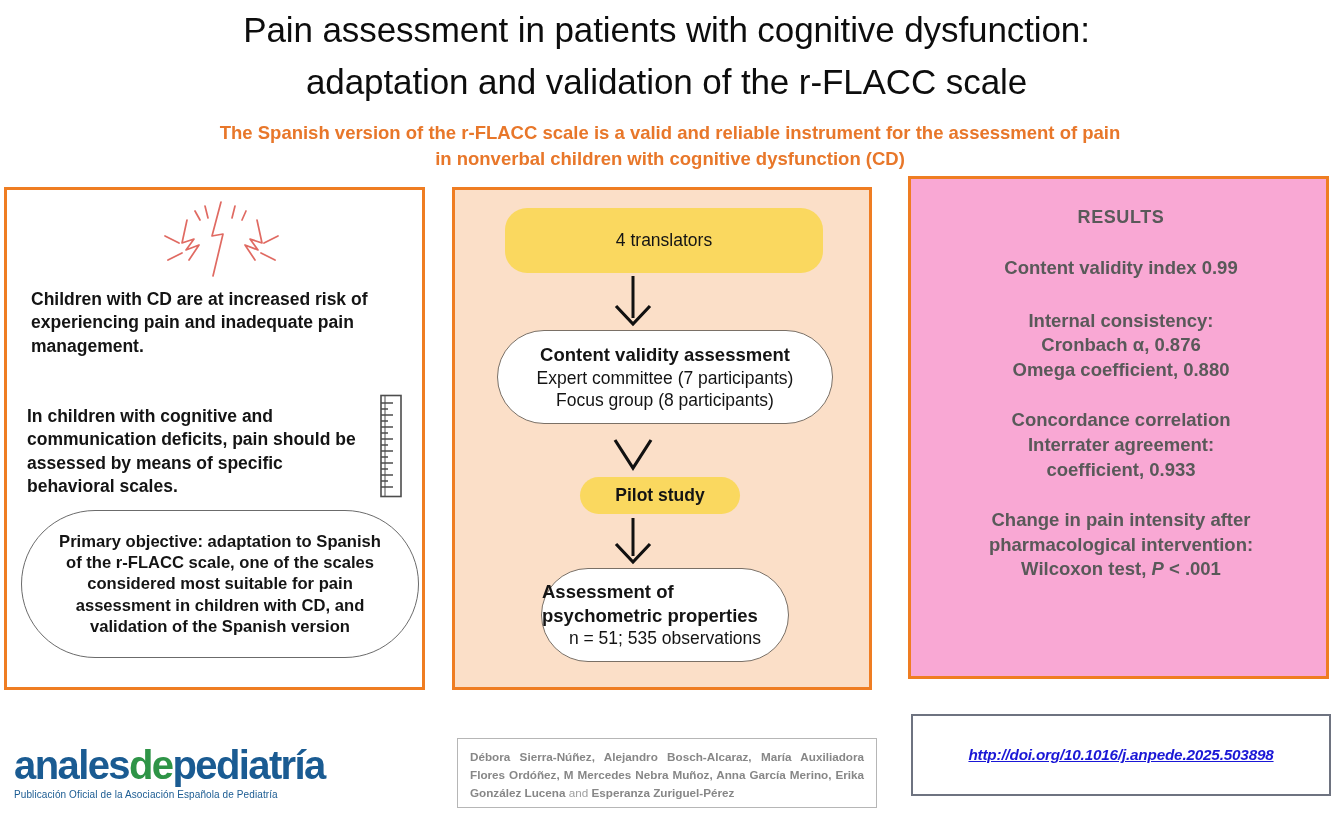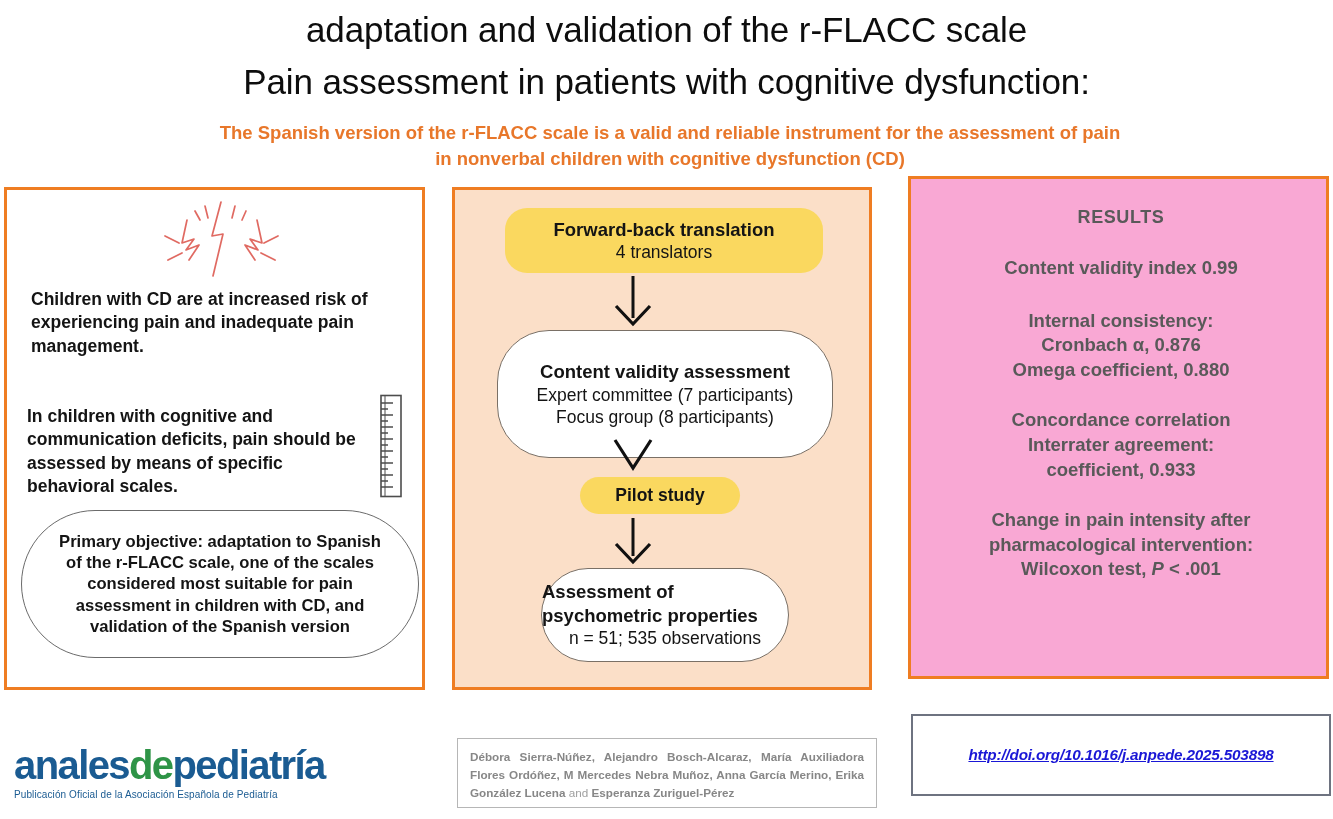--- a/index.html
+++ b/index.html
@@ -65,21 +65,21 @@
     color: #141414;
   }
   #flow-translation { left: 50px; top: 18px; width: 318px; height: 65px; }
   #flow-pilot       { left: 125px; top: 287px; width: 160px; height: 37px; }
 
   .flow-white {
     position: absolute; background: #ffffff; border: 1.3px solid #7a7066;
     display: flex; flex-direction: column; align-items: center; justify-content: center;
     color: #141414;
   }
-  #flow-validity { left: 42px; top: 140px; width: 336px; height: 128px; border-radius: 52px; }
+  #flow-validity { left: 42px; top: 140px; width: 336px; height: 94px; border-radius: 52px; }
   #flow-psycho   { left: 86px; top: 378px; width: 248px; height: 94px; border-radius: 47px; }
 
   .fl-bold   { font-size: 18.5px; font-weight: bold; line-height: 1.27; }
   .fl-reg    { font-size: 17.5px; font-weight: 400;  line-height: 1.27; }
   .fl-bold.sm{ font-size: 17.5px; }
 
   .arrow { position: absolute; }
   #arrow-1 { left: 148px; top: 84px;  width: 60px; height: 54px; }
   #arrow-2 { left: 148px; top: 246px; width: 60px; height: 40px; }
   #arrow-3 { left: 148px; top: 326px; width: 60px; height: 50px; }
@@ -128,22 +128,22 @@
     font-size: 15.3px; font-weight: bold; font-style: italic;
     color: #1a17d6; text-decoration: underline; letter-spacing: -0.2px;
   }
 </style>
 </head>
 <body>
 
 <div id="root">
 
   <div class="title">
+    <span class="ln">Pain assessment in patients with cognitive dysfunction:</span>
     <span class="ln">adaptation and validation of the r-FLACC scale</span>
-    <span class="ln">Pain assessment in patients with cognitive dysfunction:</span>
   </div>
 
   <div class="subtitle">
     <span class="ln">The Spanish version of the r-FLACC scale is a valid and reliable instrument for the assessment of pain</span>
     <span class="ln">in nonverbal children with cognitive dysfunction (CD)</span>
   </div>
 
   <div class="panel" id="panel-left">
 
     <svg class="pain-icon" viewBox="0 0 145 85">
@@ -189,21 +189,20 @@
     </svg>
 
     <div class="objective-oval">
       <div class="txt">Primary objective: adaptation to Spanish of the r-FLACC scale, one of the scales considered most suitable for pain assessment in children with CD, and validation of the Spanish version</div>
     </div>
   </div>
 
   <div class="panel" id="panel-middle">
 
     <div class="flow-yellow" id="flow-translation">
-      <div class="fl-bold">Forward-back translation</div>
       <div class="fl-reg">4 translators</div>
     </div>
 
     <svg class="arrow" id="arrow-1" viewBox="0 0 60 54">
       <line x1="30" y1="2" x2="30" y2="44" stroke="#111111" stroke-width="3"></line>
       <polyline points="13,32 30,50 47,32" fill="none" stroke="#111111" stroke-width="3.2" stroke-linecap="butt"></polyline>
     </svg>
 
     <div class="flow-white" id="flow-validity">
       <div class="fl-bold">Content validity assessment</div>

